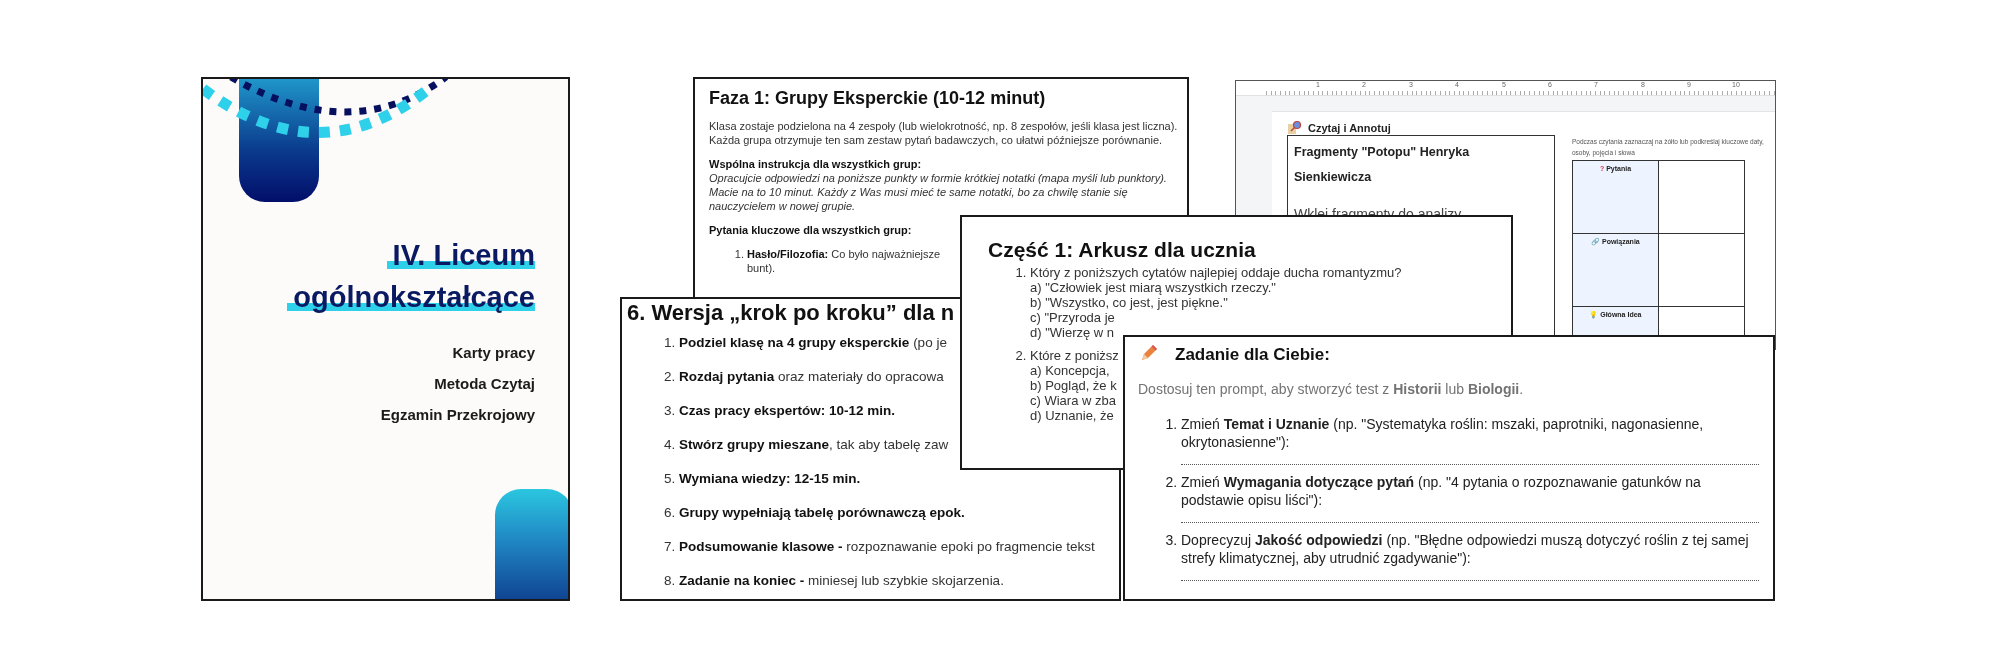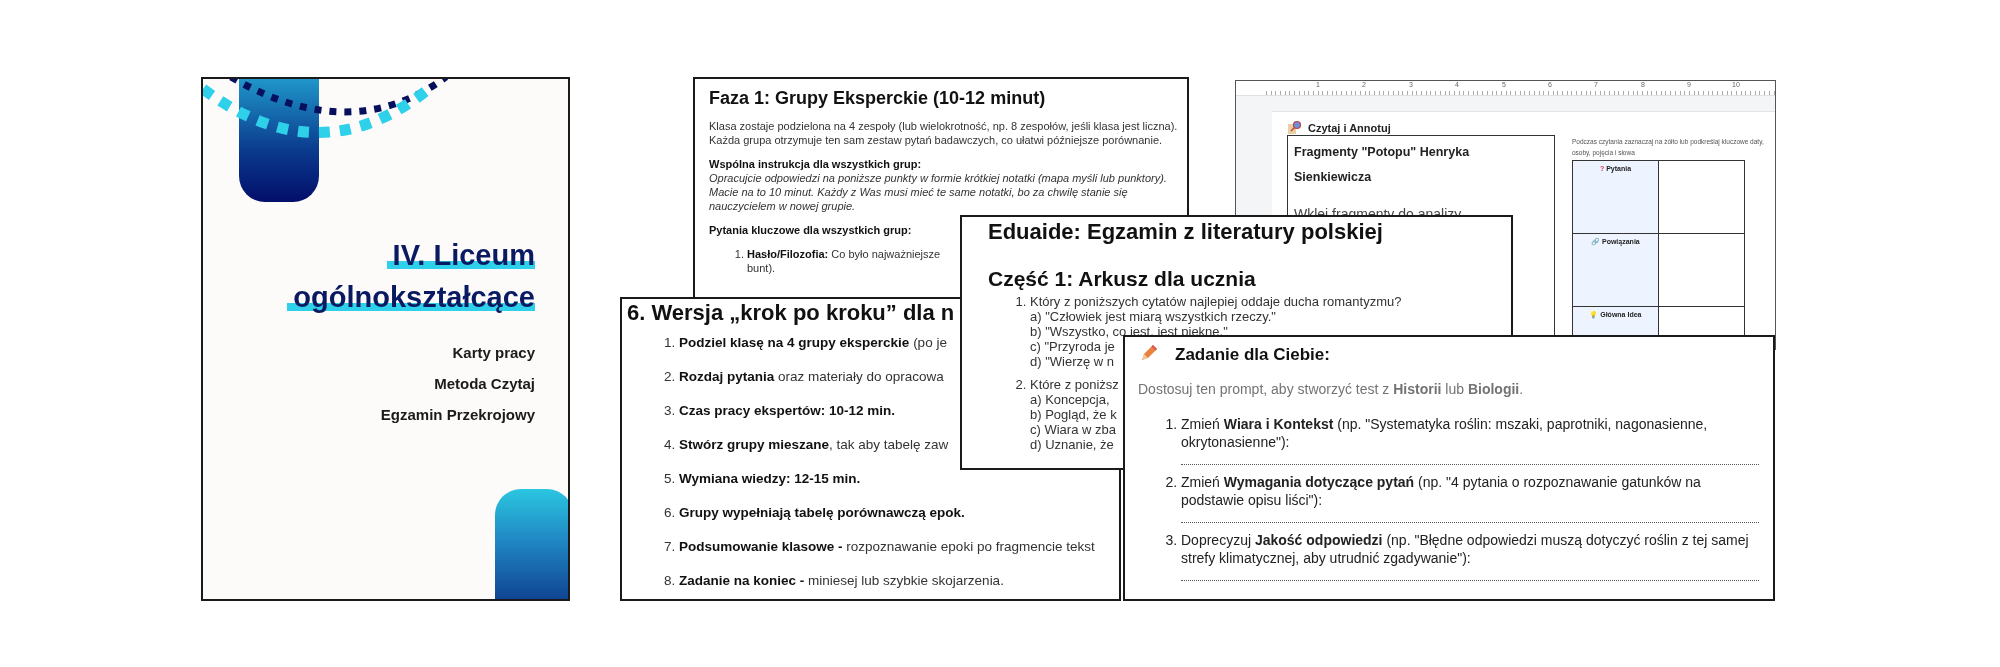--- a/index.html
+++ b/index.html
@@ -156,21 +156,20 @@
     <li><span class="b">Czas pracy ekspertów: 10-12 min.</span><span></span></li>
     <li><span class="b">Stwórz grupy mieszane</span><span>, tak aby tabelę zaw</span></li>
     <li><span class="b">Wymiana wiedzy: 12-15 min.</span><span></span></li>
     <li><span class="b">Grupy wypełniają tabelę porównawczą epok.</span><span></span></li>
     <li><span class="b">Podsumowanie klasowe -</span><span> rozpoznawanie epoki po fragmencie tekst</span></li>
     <li><span class="b">Zadanie na koniec -</span><span> miniesej lub szybkie skojarzenia.</span></li>
   </ol>
 </div>
 
 <div class="panel" id="p5">
-  <h1>Eduaide: Egzamin z literatury polskiej</h1>
   <h2>Część 1: Arkusz dla ucznia</h2>
   <ol>
     <li>
       <span>Który z poniższych cytatów najlepiej oddaje ducha romantyzmu?</span>
       <span class="opt">a) "Człowiek jest miarą wszystkich rzeczy."</span>
       <span class="opt">b) "Wszystko, co jest, jest piękne."</span>
       <span class="opt">c) "Przyroda je</span>
       <span class="opt">d) "Wierzę w n</span>
     </li>
     <li>
@@ -189,17 +188,17 @@
       <svg width="20" height="20" viewBox="0 0 20 20">
           <path d="M3 17 L5 11 L14 2 L18 6 L9 15 Z" fill="#e8823c"></path>
           <path d="M3 17 L5 11 L9 15 Z" fill="#f3c9a0"></path>
           <path d="M14 2 L18 6 L16.5 7.5 L12.5 3.5 Z" fill="#d8565a"></path>
         </svg>
     </span>
     <span>Zadanie dla Ciebie:</span>
   </div>
   <p><span>Dostosuj ten prompt, aby stworzyć test z </span><span class="b">Historii</span><span> lub </span><span class="b">Biologii</span><span>.</span></p>
   <ol>
-    <li><span>Zmień </span><span class="b">Wiara i Kontekst</span><span> (np. "Systematyka roślin: mszaki, paprotniki, nagonasienne, okrytonasienne"):</span><span class="dots"></span></li>
+    <li><span>Zmień </span><span class="b">Temat i Uznanie</span><span> (np. "Systematyka roślin: mszaki, paprotniki, nagonasienne, okrytonasienne"):</span><span class="dots"></span></li>
     <li><span>Zmień </span><span class="b">Wymagania dotyczące pytań</span><span> (np. "4 pytania o rozpoznawanie gatunków na podstawie opisu liści"):</span><span class="dots"></span></li>
     <li><span>Doprecyzuj </span><span class="b">Jakość odpowiedzi</span><span> (np. "Błędne odpowiedzi muszą dotyczyć roślin z tej samej strefy klimatycznej, aby utrudnić zgadywanie"):</span><span class="dots"></span></li>
   </ol>
 </div>
 
 </body></html>

